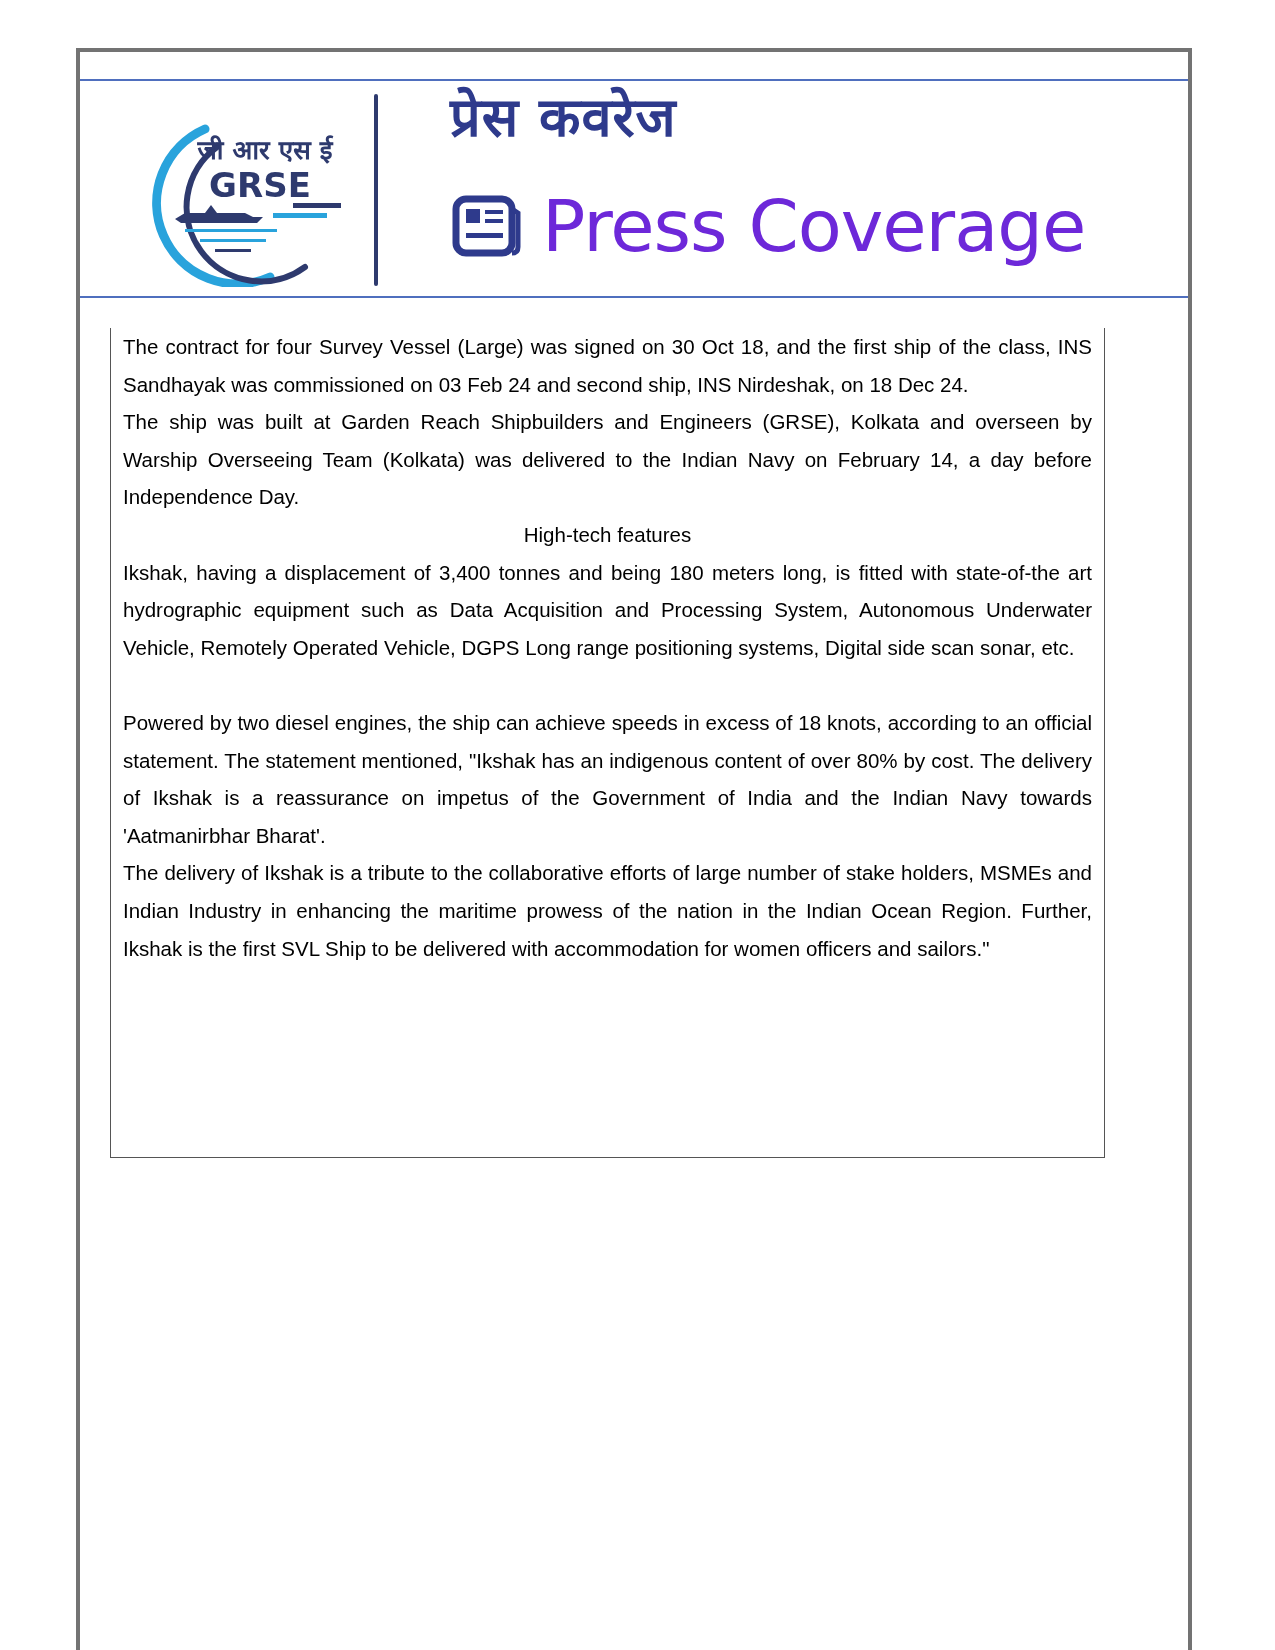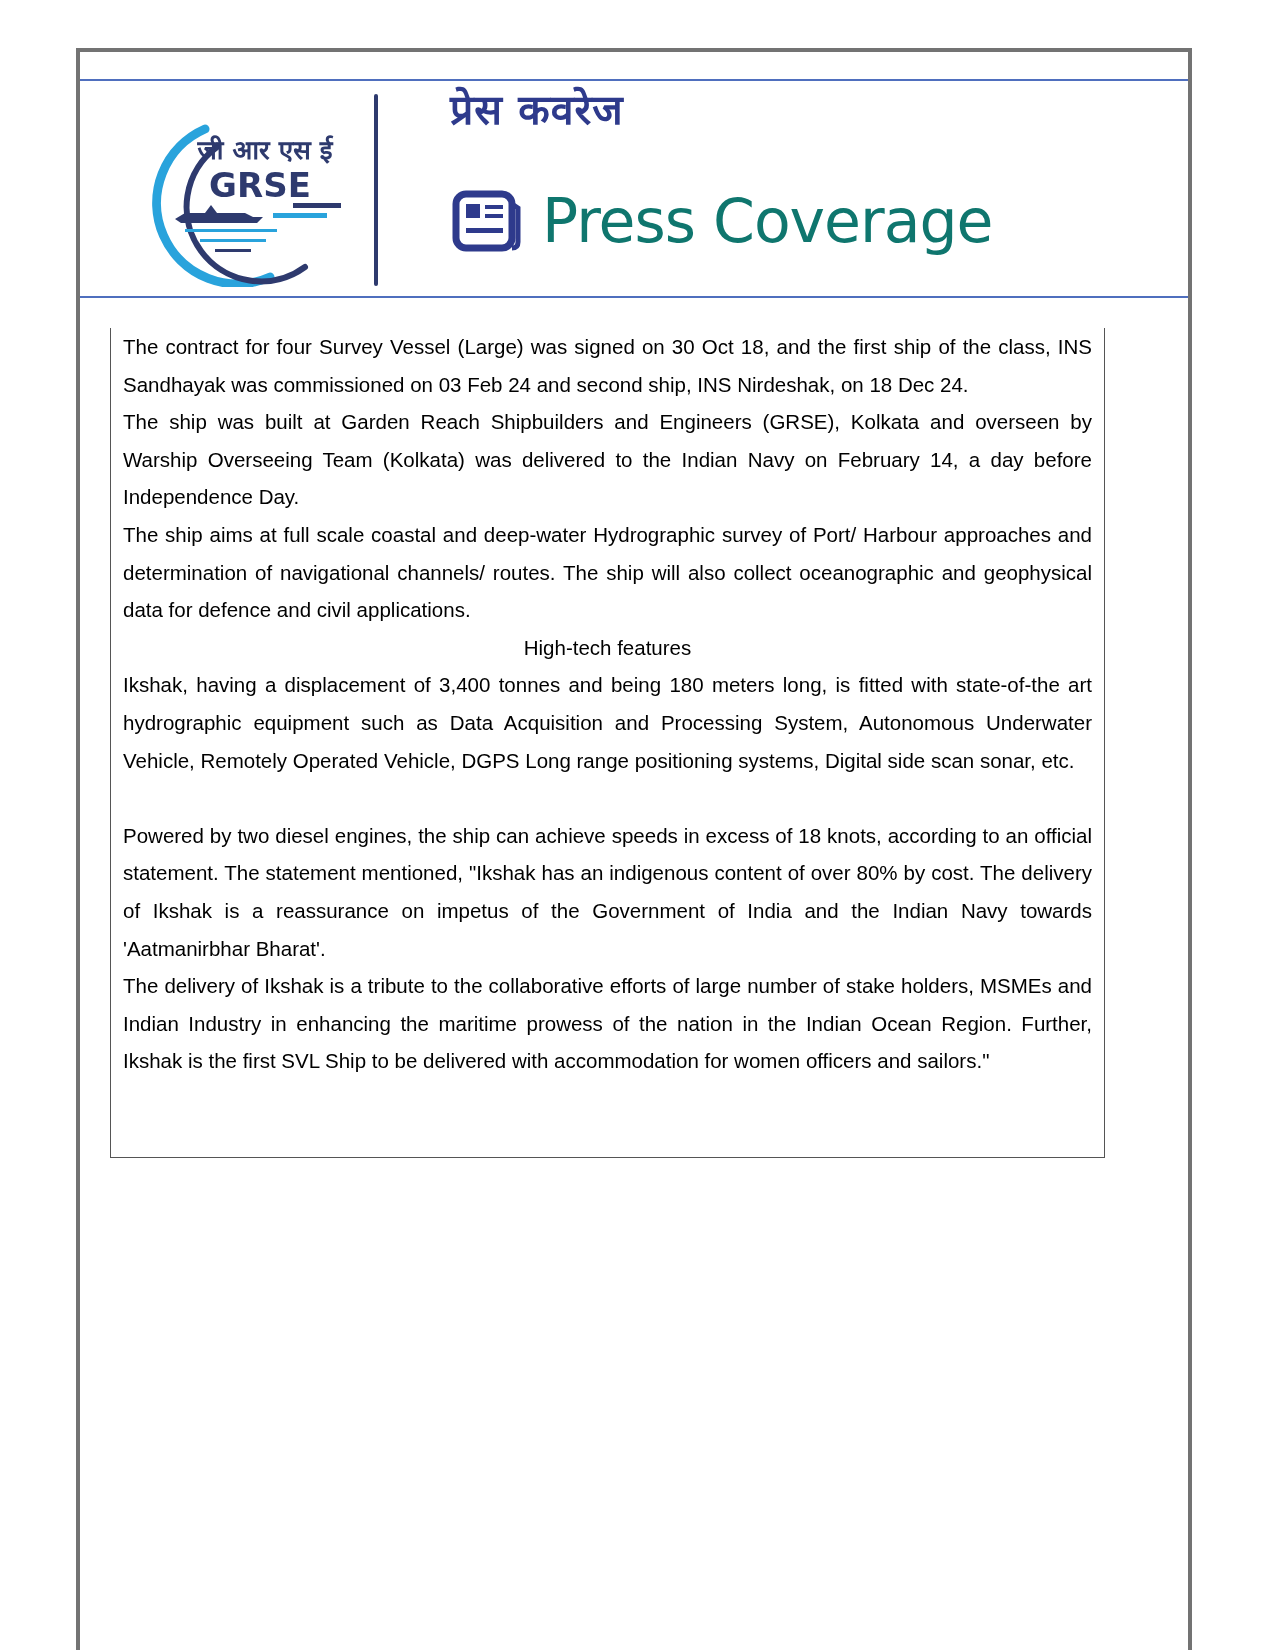--- a/index.html
+++ b/index.html
@@ -7,25 +7,25 @@
     .frame {
       position: absolute; left: 48px; top: 48px; width: 1116px; height: 1645px;
       border: 4px solid #737373; box-sizing: border-box; background: #fff; margin-left: 28px;
     }
     .top-rule { position: absolute; left: 0; right: 0; top: 27px; height: 2px; background: #4f6fbe; }
     .header-bottom-rule { position: absolute; left: 0; right: 0; top: 244px; height: 2px; background: #4f6fbe; }
     .logo { position: absolute; left: 65px; top: 65px; width: 230px; height: 170px; }
     .divider { position: absolute; left: 294px; top: 42px; width: 4px; height: 192px; background: #2e3a6e; border-radius: 2px; }
     .hindi-title {
       position: absolute; left: 370px; top: 38px; font-family: "DejaVu Serif", serif;
-      font-size: 41px; color: #2e3a8c; font-weight: bold; letter-spacing: 1px; line-height: 1;
+      font-size: 54px; color: #2e3a8c; font-weight: bold; letter-spacing: 1px; line-height: 1;
     }
     .press-row { position: absolute; left: 372px; top: 138px; display: flex; align-items: center; }
     .press-icon { width: 72px; height: 62px; margin-right: 18px; }
-    .press-title { font-family: "DejaVu Sans", sans-serif; font-size: 60px; color: #0f766e; line-height: 1; letter-spacing: -1px; }
+    .press-title { font-family: "DejaVu Sans", sans-serif; font-size: 72px; color: #6d28d9; line-height: 1; letter-spacing: -1px; }
     .article {
       position: absolute; left: 30px; top: 276px; width: 995px; height: 830px;
       border-left: 1px solid #555; border-right: 1px solid #555; border-bottom: 1px solid #555;
       box-sizing: border-box; padding: 0 12px 8px 12px;
     }
     .article p { margin: 0; font-size: 20.5px; line-height: 37.6px; color: #000; text-align: justify; }
     .article p.left { text-align: center; }
     .article .gap { height: 37.6px; }
   </style>
 </head>
@@ -61,20 +61,19 @@
       <rect x="14" y="38" width="37" height="5" fill="#2e3a8c"></rect>
     </svg>
     <span class="press-title">Press Coverage</span>
   </div>
 
   <div class="header-bottom-rule"></div>
 
   <div class="article">
     <p>The contract for four Survey Vessel (Large) was signed on 30 Oct 18, and the first ship of the class, INS Sandhayak was commissioned on 03 Feb 24 and second ship, INS Nirdeshak, on 18 Dec 24.</p>
     <p>The ship was built at Garden Reach Shipbuilders and Engineers (GRSE), Kolkata and overseen by Warship Overseeing Team (Kolkata) was delivered to the Indian Navy on February 14, a day before Independence Day.</p>
-    <p>The ship aims at full scale coastal and deep-water Hydrographic survey of Port/ Harbour approaches and determination of navigational channels/ routes. The ship will also collect oceanographic and geophysical data for defence and civil applications.</p>
     <p class="left">High-tech features</p>
     <p>Ikshak, having a displacement of 3,400 tonnes and being 180 meters long, is fitted with state-of-the art hydrographic equipment such as Data Acquisition and Processing System, Autonomous Underwater Vehicle, Remotely Operated Vehicle, DGPS Long range positioning systems, Digital side scan sonar, etc.</p>
     <div class="gap"></div>
     <p>Powered by two diesel engines, the ship can achieve speeds in excess of 18 knots, according to an official statement. The statement mentioned, "Ikshak has an indigenous content of over 80% by cost. The delivery of Ikshak is a reassurance on impetus of the Government of India and the Indian Navy towards 'Aatmanirbhar Bharat'.</p>
     <p>The delivery of Ikshak is a tribute to the collaborative efforts of large number of stake holders, MSMEs and Indian Industry in enhancing the maritime prowess of the nation in the Indian Ocean Region. Further, Ikshak is the first SVL Ship to be delivered with accommodation for women officers and sailors."</p>
   </div>
 </div>
 
 </body></html>

